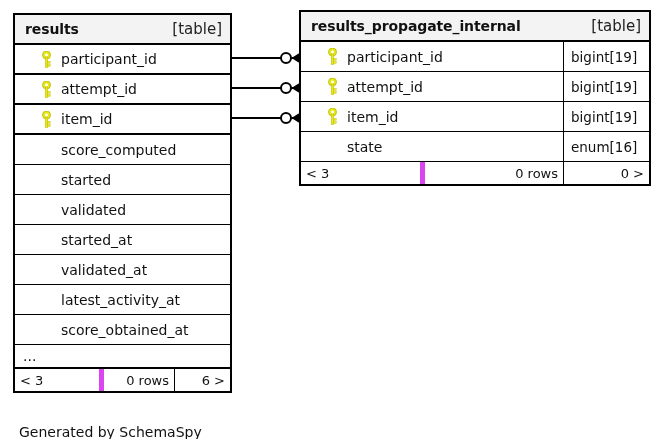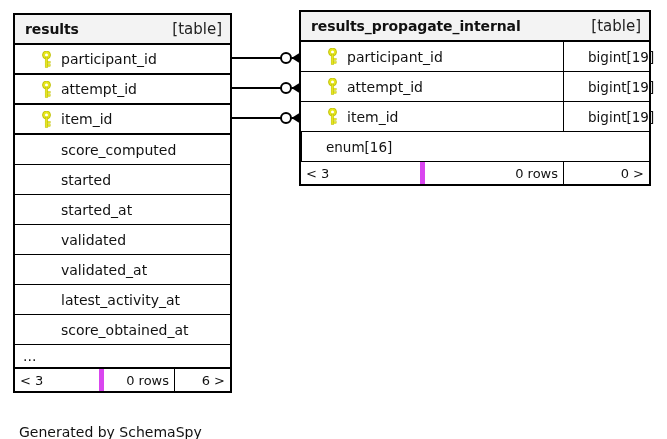--- a/index.html
+++ b/index.html
@@ -81,21 +81,21 @@
     padding-left: 26px;
     box-sizing: border-box;
   }
   .col-type {
     flex: 0 0 auto;
     width: 86px;
     border-left: 1px solid #000000;
     box-sizing: border-box;
     display: flex;
     align-items: center;
-    padding-left: 24px;
+    padding-left: 7px;
     font-size: 13.5px;
     color: #111111;
     white-space: nowrap;
   }
   .key-slot {
     width: 20px;
     flex: 0 0 20px;
     display: flex;
     align-items: center;
     justify-content: flex-start;
@@ -241,28 +241,28 @@
     <div class="col-row">
       <div class="col-main">
         <span class="key-slot"></span>
         <span class="col-label">started</span>
       </div>
     </div>
 
     <div class="col-row">
       <div class="col-main">
         <span class="key-slot"></span>
+        <span class="col-label">validated</span>
+      </div>
+    </div>
+
+    <div class="col-row">
+      <div class="col-main">
+        <span class="key-slot"></span>
         <span class="col-label">started_at</span>
-      </div>
-    </div>
-
-    <div class="col-row">
-      <div class="col-main">
-        <span class="key-slot"></span>
-        <span class="col-label">validated</span>
       </div>
     </div>
 
     <div class="col-row">
       <div class="col-main">
         <span class="key-slot"></span>
         <span class="col-label">validated_at</span>
       </div>
     </div>
 
@@ -338,20 +338,24 @@
             <rect x="6.8" y="10.5" width="2.4" height="1.8" fill="#e8e81c" stroke="#b8b800" stroke-width="0.4"></rect>
             <rect x="6.8" y="13.6" width="2.4" height="1.8" fill="#e8e81c" stroke="#b8b800" stroke-width="0.4"></rect>
           </svg>
         </span>
         <span class="col-label">item_id</span>
       </div>
       <div class="col-type">bigint[19]</div>
     </div>
 
     <div class="col-row">
+      <div class="col-main">
+        <span class="key-slot"></span>
+        <span class="col-label">state</span>
+      </div>
       <div class="col-type">enum[16]</div>
     </div>
 
     <div class="tbl-footer">
       <div class="foot-cell foot-left">&lt; 3</div>
       <div class="foot-cell foot-mid">0 rows</div>
       <div class="foot-cell foot-right">0 &gt;</div>
     </div>
   </div>
 

